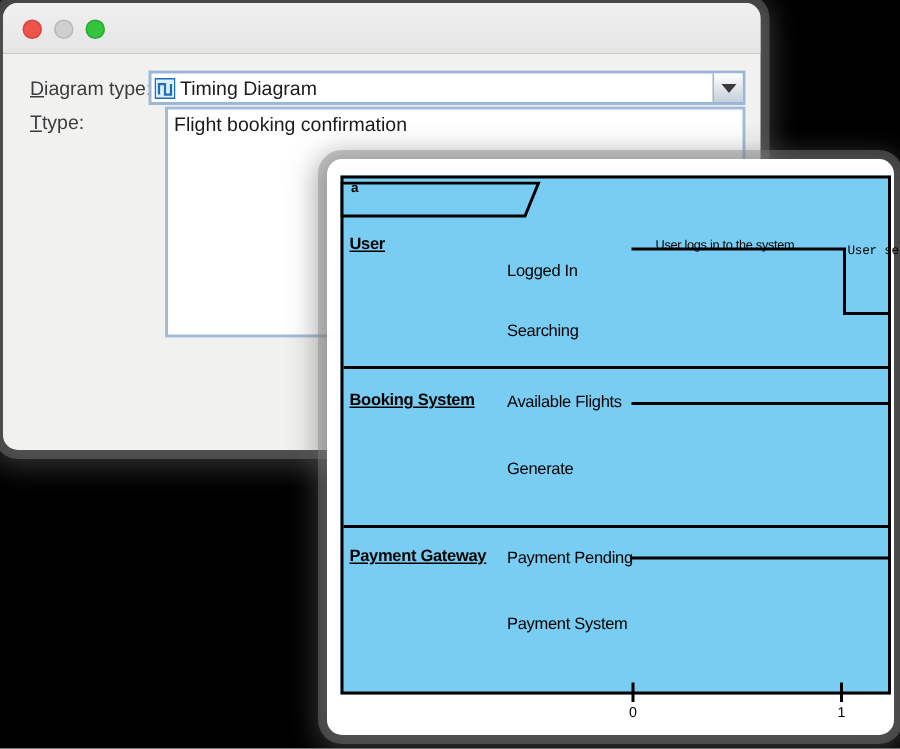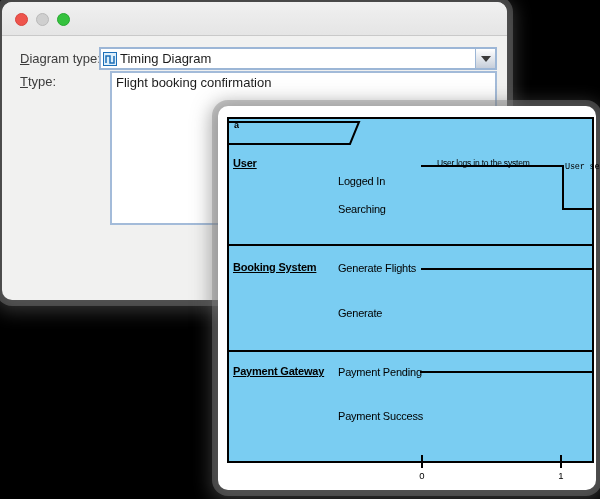--- a/index.html
+++ b/index.html
@@ -121,35 +121,35 @@
         <polygon points="1,1 132,1 123,23 1,23" fill="#7acdf2" stroke="#000" stroke-width="2"></polygon>
       </svg>
       <span class="tab-sup">a</span>
     </div>
 
     <div class="lane-sep" style="top:125px;"></div>
     <div class="lane-sep" style="top:231px;"></div>
 
     <div class="lane-name" style="top:38px;">User</div>
     <div class="state-label" style="top:56px;">Logged In</div>
-    <div class="state-label" style="top:84px;text-align:center;">Searching</div>
+    <div class="state-label" style="top:96px;text-align:center;">Searching</div>
     <div class="tl-h" style="left:192px; top:46px; width:141px;"></div>
     <div class="tl-v" style="left:333px; top:46px; height:45px;"></div>
     <div class="tl-h" style="left:333px; top:89px; width:30px;"></div>
     <div class="annot" style="left:208px; top:39px;">User logs in to the system</div>
     <div class="annot" style="left:336px; top:43px;font-family:Liberation Mono, monospace;">User sea</div>
 
     <div class="lane-name" style="top:142px;text-decoration:underline;">Booking System</div>
-    <div class="state-label" style="top:143px;">Generate Flights</div>
+    <div class="state-label" style="top:143px;">Available Flights</div>
     <div class="state-label" style="top:188px;">Generate</div>
     <div class="tl-h" style="left:192px; top:149px; width:171px;"></div>
 
     <div class="lane-name" style="top:246px;text-align:center;">Payment Gateway</div>
     <div class="state-label" style="top:247px;">Payment Pending</div>
-    <div class="state-label" style="top:291px;">Payment Success</div>
+    <div class="state-label" style="top:291px;">Payment System</div>
     <div class="tl-h" style="left:191px; top:252px; width:172px;"></div>
   </div>
 
   <div class="tick" style="left:203px; top:349px;"></div>
   <div class="tick" style="left:342px; top:349px;"></div>
   <div class="tick-label" style="left:196px; top:364px;">0</div>
   <div class="tick-label" style="left:335px; top:364px;">1</div>
 </div>
 
 </body></html>

